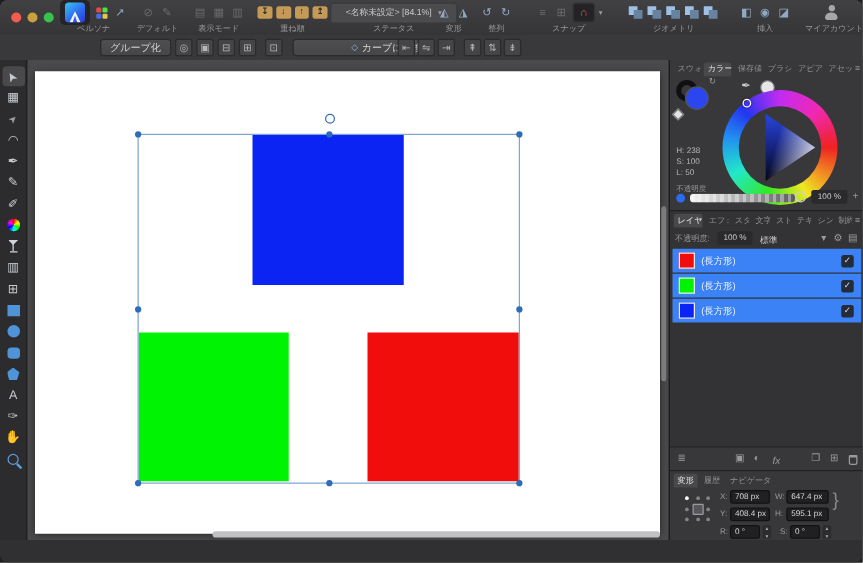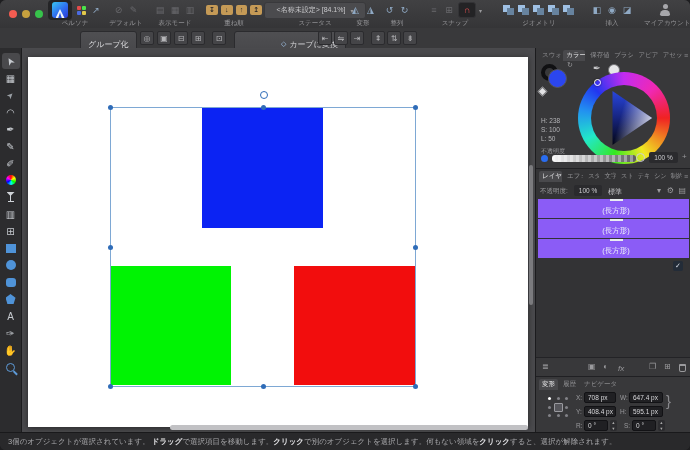--- a/index.html
+++ b/index.html
@@ -31,21 +31,21 @@
       display:flex;align-items:center;justify-content:center;color:#de5050;font-weight:bold;font-size:9px;}
   .geo{position:relative;width:12px;height:11px;}
   .geo::before{content:'';position:absolute;left:0;top:0;width:7px;height:7px;background:#9fc0e4;}
   .geo::after{content:'';position:absolute;left:4px;top:3px;width:7px;height:7px;background:#67839f;}
   .person{position:relative;width:12px;height:12px;}
   .person::before{content:'';position:absolute;left:3.5px;top:0;width:5px;height:5px;border-radius:50%;background:#a7a7ab;}
   .person::after{content:'';position:absolute;left:1px;top:6px;width:10px;height:6px;border-radius:5px 5px 2px 2px;background:#a7a7ab;}
   
   .ctxbar{position:absolute;left:0;top:28px;width:690px;height:20px;background:#39393b;border-bottom:1px solid #1c1c1e;}
   .sel-count{position:absolute;left:8px;top:0;line-height:20px;font-size:8.5px;color:#cdcdd0;}
-  .btn{position:absolute;top:3px;height:26px;background:linear-gradient(#4f4f52,#464649);
+  .btn{position:absolute;top:3px;height:14px;background:linear-gradient(#4f4f52,#464649);
       border:1px solid #2b2b2e;border-radius:3px;color:#d6d6d9;font-size:8px;
       display:flex;align-items:center;justify-content:center;padding:0 7px;gap:3px;box-sizing:border-box;}
   .ibtn{position:absolute;top:3px;width:14px;height:14px;background:#454548;border:1px solid #2b2b2e;border-radius:2px;
       color:#b6b6b9;font-size:8px;display:flex;align-items:center;justify-content:center;box-sizing:border-box;}
   
   .ltools{position:absolute;left:0;top:48px;width:22px;height:384px;background:#2c2c2e;border-right:1px solid #1c1c1e;
       display:flex;flex-direction:column;align-items:center;padding-top:5px;box-sizing:border-box;gap:1px;}
   .tool{width:18px;height:16px;display:flex;align-items:center;justify-content:center;font-size:10px;color:#c6cacf;flex:0 0 16px;}
   .tool.sel{background:#49494c;border-radius:3px;}
   .rotA{display:inline-block;transform:rotate(-120deg);}
@@ -106,21 +106,21 @@
     color:#cdcdd0;font-size:6.5px;line-height:11px;text-align:center;}
   .opplus{position:absolute;left:146px;top:104px;font-size:8px;color:#9a9a9d;}
   
   .sec-layers{top:120px;height:208px;background:#333335;border-top:1px solid #202023;}
   .oprow{position:absolute;left:0;top:15px;width:155px;height:14px;}
   .oprow .lab{position:absolute;left:4px;top:3px;font-size:6.5px;color:#98989b;}
   .oprow .val{position:absolute;left:38px;top:1px;width:28px;height:11px;background:#2a2a2d;border-radius:2px;
     color:#cdcdd0;font-size:6.5px;line-height:11px;text-align:center;}
   .oprow .blend{position:absolute;left:72px;top:3px;font-size:7px;color:#cdcdd0;}
   .oprow .ric{position:absolute;top:2px;font-size:8px;color:#9a9a9d;}
-  .lrow{position:absolute;left:2px;width:151px;height:19px;background:#8b5cf6;display:flex;align-items:center;gap:5px;padding-left:5px;box-sizing:border-box;flex-direction:column;}
+  .lrow{position:absolute;left:2px;width:151px;height:19px;background:#3b82f6;display:flex;align-items:center;gap:5px;padding-left:5px;box-sizing:border-box;}
   .lthumb{width:13px;height:13px;border:1px solid #e9edf2;box-sizing:border-box;}
   .lname{font-size:7.5px;color:#eef3f8;}
   .lcheck{margin-left:auto;margin-right:6px;width:10px;height:10px;border-radius:2px;background:#232c38;
     color:#d6dde5;font-size:7px;line-height:10px;text-align:center;}
   .lpbar{position:absolute;left:0;top:188px;width:155px;height:20px;background:#38383a;border-top:1px solid #232326;}
   .lpbar .ic{position:absolute;top:4px;font-size:8px;color:#9a9a9d;}
   .fx{font-size:7px;font-style:italic;color:#9a9a9d;font-weight:normal;}
   .trash{position:absolute;top:6px;width:7px;height:8px;border:1px solid #9a9a9d;border-top:2.5px solid #9a9a9d;border-radius:1px 1px 2px 2px;box-sizing:border-box;}
   
   .sec-transform{top:328px;height:56px;background:#38383a;border-top:1px solid #202023;}
@@ -477,17 +477,14 @@
         </span>
       <span class="flabel" style="left:88px;top:43px;">S:</span>
       <span class="fbox" style="left:96px;top:43px;width:24px;">0 °</span>
       <span class="stp" style="left:122px;top:43px;">
           <div>▴</div>
           <div>▾</div>
         </span>
     </div>
   </div>
 
-  <div class="statusbar">
-    <span>3個のオブジェクトが選択されています。 </span><span class="b">ドラッグ</span><span>で選択項目を移動します。</span><span class="b">クリック</span><span>で別のオブジェクトを選択します。</span><span>何もない領域を</span><span class="b">クリック</span><span>すると、選択が解除されます。</span>
-  </div>
 
 </div>
 
 </body></html>

